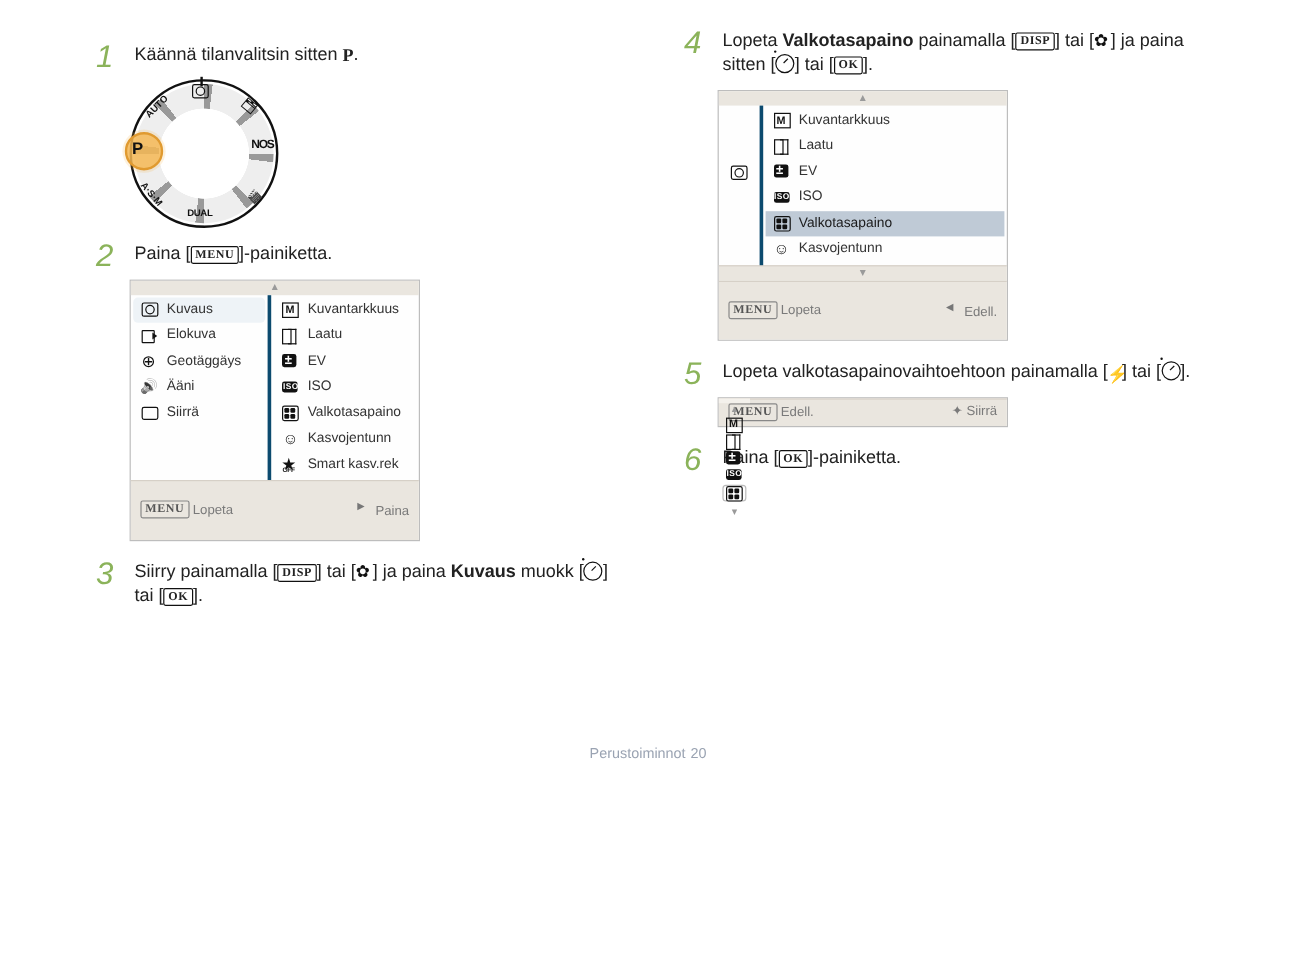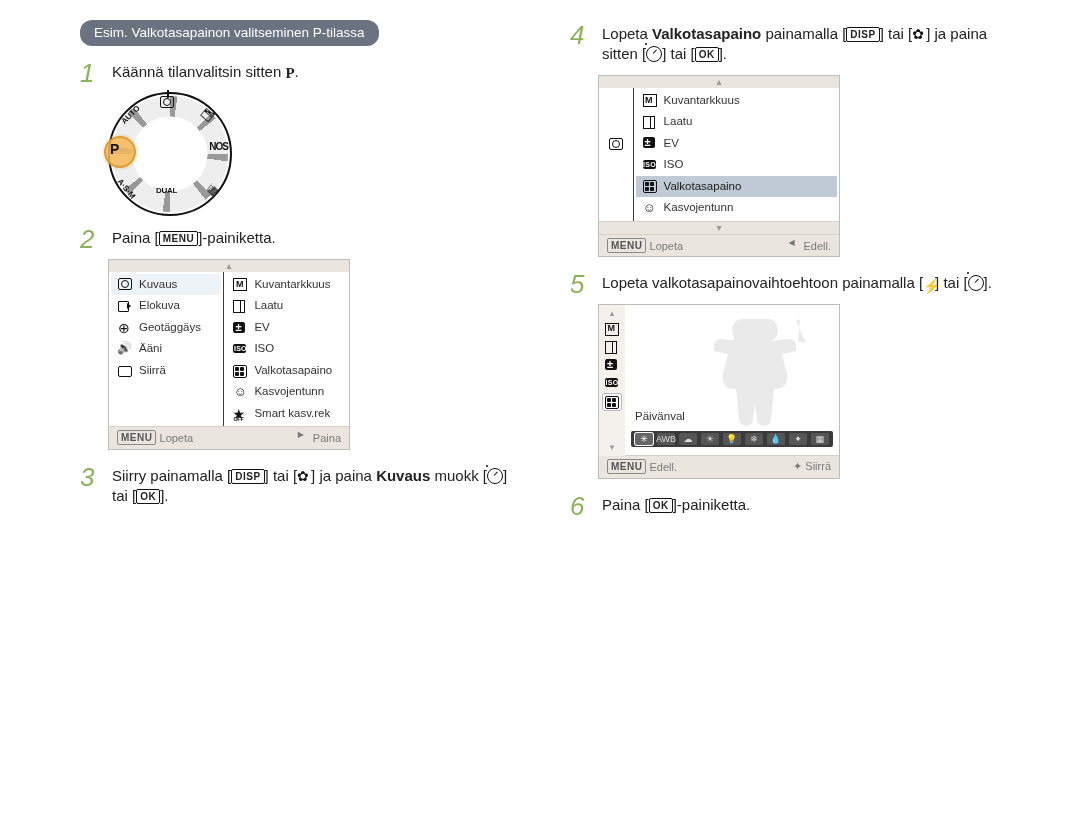--- a/index.html
+++ b/index.html
@@ -81,21 +81,21 @@
     display:inline-block;
     border:1px solid #111;
     border-radius:2px;
     font-size:10px;
     font-weight:700;
     padding:0 3px;
     line-height:13px;
     vertical-align:1px;
     letter-spacing:.5px;
     background:#fff;
-    font-family:Liberation Sans, sans-serif;
+    font-family:Liberation Serif, serif;
   }
   .ic-timer{
     width:14px;height:14px;border:1px solid #111;border-radius:50%;position:relative;display:inline-block;vertical-align:-3px;
   }
   .ic-timer::before{content:"";position:absolute;width:5px;height:1px;background:#111;left:6px;top:6px;transform-origin:left center;transform:rotate(-45deg)}
   .ic-timer::after{content:"";position:absolute;width:2px;height:2px;background:#111;border-radius:50%;left:-2px;top:-4px}
   .ic-flower{display:inline-block;width:14px;height:14px;vertical-align:-3px;position:relative}
   .ic-flower::before{content:"✿";font-size:14px;line-height:14px;color:#111;position:absolute;left:0;top:-1px}
   .ic-bolt{display:inline-block;width:12px;height:14px;vertical-align:-3px}
   .ic-bolt::before{content:"⚡";font-size:14px;line-height:14px;color:#111}
@@ -135,31 +135,31 @@
     user-select:none;
   }
   .screen.small2col{display:flex;flex-direction:column}
   .screen .toparrow,
   .screen .botarrow{
     text-align:center;color:#9a9a9a;font-size:10px;line-height:10px;padding:1px 0;background:var(--footer-bg);
   }
   .screen .botarrow{border-top:1px solid #d6d0c7}
   .screen .body{display:flex;flex-direction:row}
   .screen .pane{flex:1;min-width:0}
-  .screen .pane + .pane{border-left:1px solid #0c4a6e}
+  .screen .pane + .pane{border-left:3px solid #0c4a6e}
   .screen .row{
     display:flex;align-items:center;gap:6px;padding:3px 8px 3px 6px;white-space:nowrap;
   }
   .screen .row .ric{width:16px;display:flex;justify-content:center}
   .screen .row.sel{background:var(--box-sel);border-radius:4px}
   .screen .row.hilite{background:var(--row-hilite);color:#1a1a1a}
   .screen .footer{
     background:var(--footer-bg);
     display:flex;gap:16px;
-    padding:3px 8px;
+    padding:16px 8px;
     color:var(--footer-text);
     font-size:11px;
     border-top:1px solid #d6d0c7;
   }
   .screen .footer span.kbd{border-color:#888;color:#555;background:transparent}
 
   
   .screen.fullsingle .pane{width:100%}
 
   
@@ -226,21 +226,20 @@
   .mi-caret-l::before{content:"◀";font-size:8px;color:#777;position:absolute;left:2px;top:0}
 </style>
 </head>
 <body>
 
 <div class="page">
 
   <div class="cols">
 
     <div class="col">
-      <div class="pill">Esim. Valkotasapainon valitseminen P-tilassa</div>
 
       
       <div class="step">
         <div class="num">1</div>
         <div class="body">
           <p>
             <span>Käännä tilanvalitsin sitten </span><span class="ic-P">P</span><span>.</span>
           </p>
         </div>
       </div>
@@ -249,21 +248,21 @@
       <div class="modedial">
         <div class="ring"></div>
         <div class="tick"></div>
         <div class="hl" style="left:-4px;top:44px;width:28px;height:28px"></div>
         <div class="label" style="left:2px;top:48px;font-size:14px">P</div>
         <div class="label" style="left:12px;top:18px;transform:rotate(-45deg);font-size:8px">AUTO</div>
         <div class="label" style="left:52px;top:4px"><span class="mi mi-cam"></span></div>
         <div class="label" style="right:14px;top:16px;transform:rotate(40deg);font-size:10px">🗂</div>
         <div class="label" style="right:0px;top:48px;font-size:10px;letter-spacing:-1px">NOS</div>
         <div class="label" style="right:10px;bottom:16px;transform:rotate(-44deg);font-size:9px">🎬</div>
-        <div class="label" style="left:48px;bottom:16px;font-size:8px;letter-spacing:-.3px">DUAL</div>
+        <div class="label" style="left:48px;bottom:2px;font-size:8px;letter-spacing:-.3px">DUAL</div>
         <div class="label" style="left:6px;bottom:18px;transform:rotate(50deg);font-size:8px">A·S·M</div>
       </div>
 
       
       <div class="step">
         <div class="num">2</div>
         <div class="body">
           <p>
             <span>Paina [</span><span class="kbd">MENU</span><span>]-painiketta.</span>
           </p>
@@ -453,48 +452,35 @@
               <span class="mi mi-ev"></span>
             </div>
           <div class="sic">
               <span class="mi mi-iso"></span>
             </div>
           <div class="sic sel">
               <span class="mi mi-wb"></span>
             </div>
           <div style="color:#9a9a9a;font-size:9px;margin-top:auto">▾</div>
         </div>
-        <div class="main">
-          <svg class="silhouette" width="110" height="130" viewBox="0 0 110 130">
-            <path fill="#b7b7b7" d="M55 8c6 0 10 5 10 11 0 5-3 9-7 11l18-2c4 0 7 3 7 7v5l-14 3 5 20c2 8-3 15-11 15h-2l-3 30c0 4-3 7-7 7s-7-3-7-7l-2-16-2 16c0 4-3 7-7 7s-7-3-7-7l-3-30h-2c-8 0-13-7-11-15l5-20-14-3v-5c0-4 3-7 7-7l18 2c-4-2-7-6-7-11 0-6 4-11 10-11zM83 10l10 22-8-2 2-22zM22 22l8 2-2 20-10-4z"></path>
-          </svg>
-          <div class="wblabel">Päivänval</div>
-          <div class="wbstrip">
-            <div class="chip first active">✳</div>
-            <div class="chip">AWB</div>
-            <div class="chip">☁</div>
-            <div class="chip">☀</div>
-            <div class="chip">💡</div>
-            <div class="chip">❄</div>
-            <div class="chip">💧</div>
-            <div class="chip">✦</div>
-            <div class="chip">▦</div>
-          </div>
-        </div>
         <div class="footer">
           <span><span class="kbd">MENU</span>&nbsp;<span>Edell.</span></span>
           <span style="margin-left:auto"><span>✦</span>&nbsp;<span>Siirrä</span></span>
         </div>
       </div>
 
       <div class="step">
         <div class="num">6</div>
         <div class="body">
           <p>
             <span>Paina [</span><span class="kbd">OK</span><span>]-painiketta.</span>
           </p>
         </div>
       </div>
 
     </div>
   </div>
 
+  <div class="pgfoot">
+    <span>Perustoiminnot</span>
+    <span>20</span>
+  </div>
 </div>
 
 </body></html>

